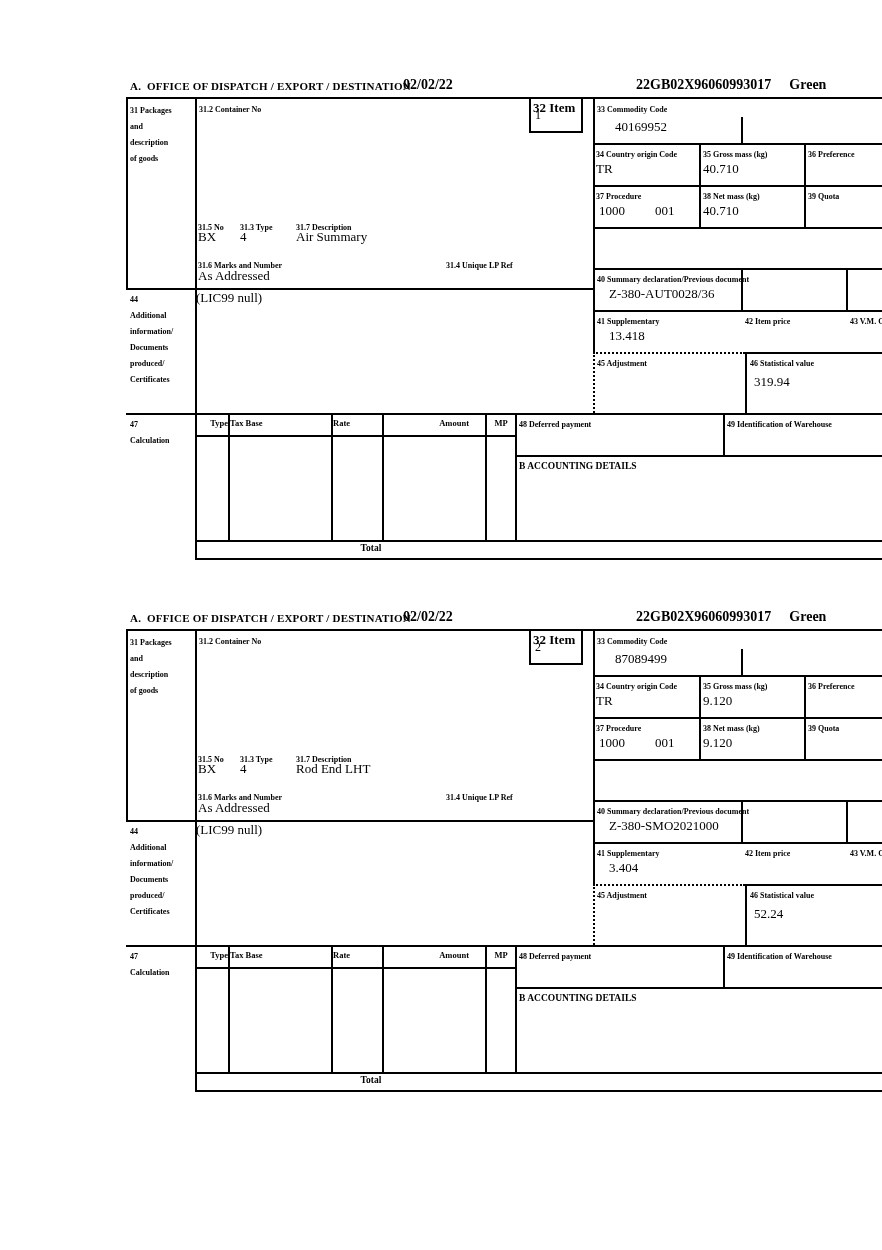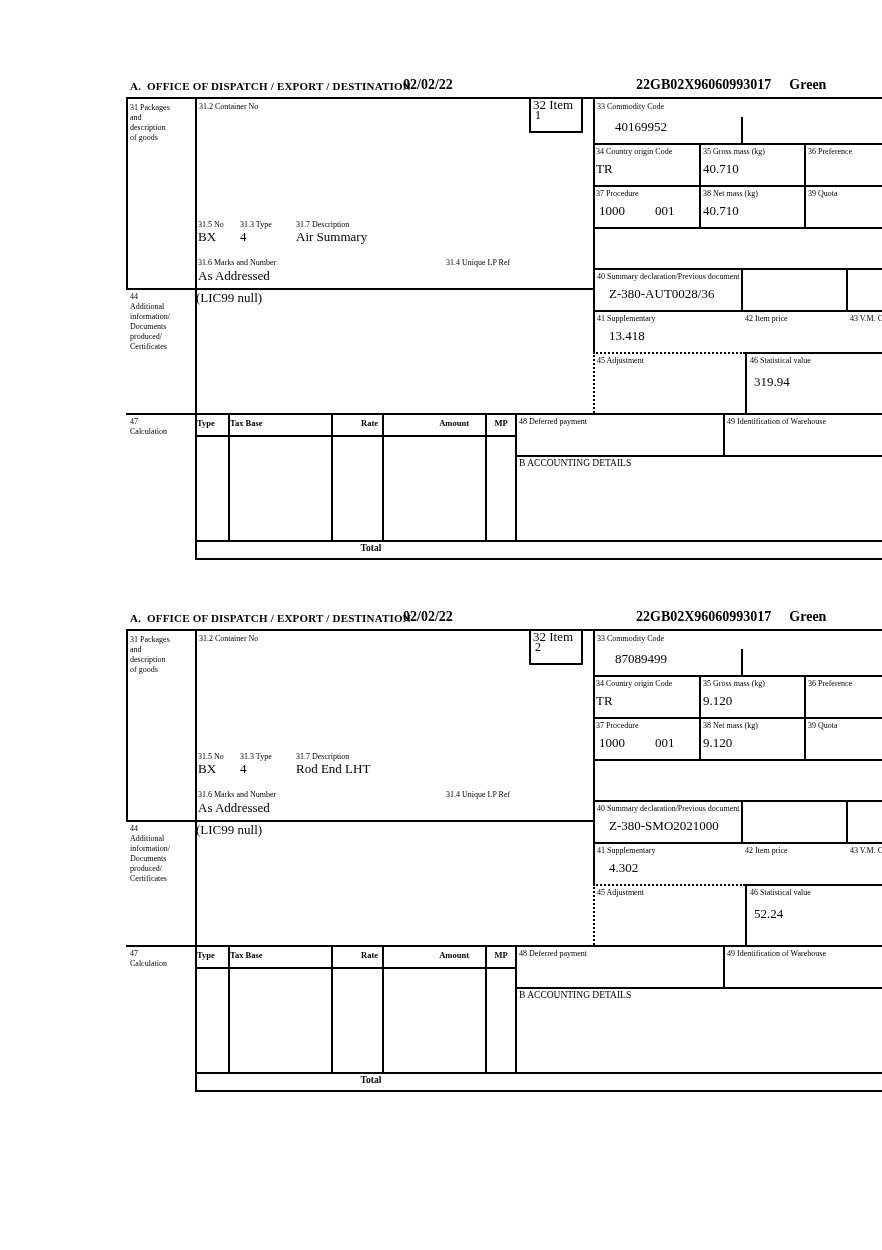--- a/index.html
+++ b/index.html
@@ -37,21 +37,21 @@
   .v10{left:720px;top:191px;width:2px;height:44px}
   .v11{left:619px;top:275px;width:2px;height:63px}
   .v12{left:615px;top:40px;width:2px;height:28px}
   .v13{left:102px;top:336px;width:2px;height:129px}
   .v14{left:205px;top:336px;width:2px;height:129px}
   .v15{left:256px;top:336px;width:2px;height:129px}
   .v16{left:359px;top:336px;width:2px;height:129px}
   .v17{left:389px;top:336px;width:2px;height:129px}
   .v18{left:597px;top:336px;width:2px;height:44px}
   
-  .lbl{position:absolute;font-size:8px;font-weight:normal;line-height:10px;white-space:pre-line;}
+  .lbl{position:absolute;font-size:8px;font-weight:bold;line-height:16px;white-space:pre-line;}
   .val{position:absolute;font-size:13px;white-space:pre;}
   .t-section{position:absolute;left:4px;top:3px;font-size:11px;font-weight:bold;white-space:pre;letter-spacing:.2px;}
   .t-date{position:absolute;left:277px;top:0;font-size:14px;font-weight:bold;}
   .t-ref{position:absolute;left:510px;top:0;font-size:14px;font-weight:bold;display:flex;gap:18px;white-space:pre;}
   .l31{left:4px;top:26px;width:62px}
   .l31_2{left:73px;top:25px}
   .l32{left:407px;top:23px;font-size:13px}
   .v32{left:409px;top:31px;font-size:12px}
   .l33{left:471px;top:25px}
   .v33{left:489px;top:42px}
@@ -68,23 +68,23 @@
   .l45{left:471px;top:279px}
   .l46{left:624px;top:279px}  .v46{left:628px;top:297px}
   .l31_5{left:72px;top:143px} .l31_3{left:114px;top:143px} .l31_7{left:170px;top:143px}
   .v31_5{left:72px;top:152px} .v31_3{left:114px;top:152px} .v31_7{left:170px;top:152px}
   .l31_6{left:72px;top:181px} .l31_4{left:320px;top:181px}
   .v31_6{left:72px;top:191px}
   .l44{left:4px;top:215px;width:62px}
   .v44{left:70px;top:213px}
   .l47{left:4px;top:340px;width:62px}
   .th{position:absolute;top:341px;font-size:8.5px;font-weight:bold;}
-  .th-type{left:71px;width:31px;text-align:left}
+  .th-type{left:71px;width:31px;text-align:right}
   .th-taxbase{left:104px;width:101px;}
-  .th-rate{left:207px;width:47px;text-align:right;padding-right:2px;box-sizing:border-box}
+  .th-rate{left:207px;width:47px;padding-right:2px;box-sizing:border-box}
   .th-amount{left:258px;width:99px;text-align:right;padding-right:14px;box-sizing:border-box}
   .th-mp{left:361px;width:28px;text-align:center}
   .l48{left:393px;top:340px}
   .l49{left:601px;top:340px}
   .l-acct{left:393px;top:381px;font-size:9.5px}
   .t-total{position:absolute;left:69px;top:466px;width:352px;text-align:center;font-size:9.5px;font-weight:bold;}
 </style>
 </head>
 <body>
 
@@ -255,21 +255,21 @@
     <div class="lbl l36">36 Preference</div>
     <div class="lbl l37">37 Procedure</div>
     <div class="val v37a">1000</div>
     <div class="val v37b">001</div>
     <div class="lbl l38">38 Net mass (kg)</div>
     <div class="val v38">9.120</div>
     <div class="lbl l39">39 Quota</div>
     <div class="lbl l40">40 Summary declaration/Previous document</div>
     <div class="val v40">Z-380-SMO2021000</div>
     <div class="lbl l41">41 Supplementary</div>
-    <div class="val v41">4.302</div>
+    <div class="val v41">3.404</div>
     <div class="lbl l42">42 Item price</div>
     <div class="lbl l43">43 V.M. Code</div>
     <div class="lbl l45">45 Adjustment</div>
     <div class="lbl l46">46 Statistical value</div>
     <div class="val v46">52.24</div>
 
     <div class="lbl l31_5">31.5 No</div>
     <div class="lbl l31_3">31.3 Type</div>
     <div class="lbl l31_7">31.7 Description</div>
     <div class="val v31_5">BX</div>

